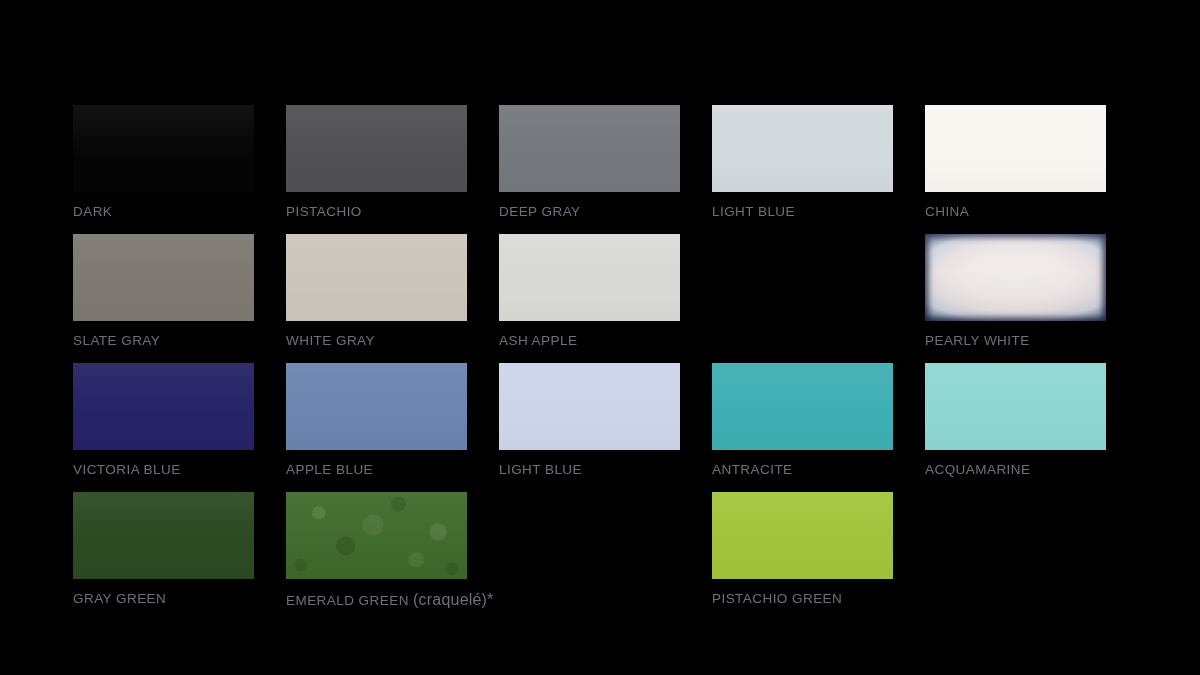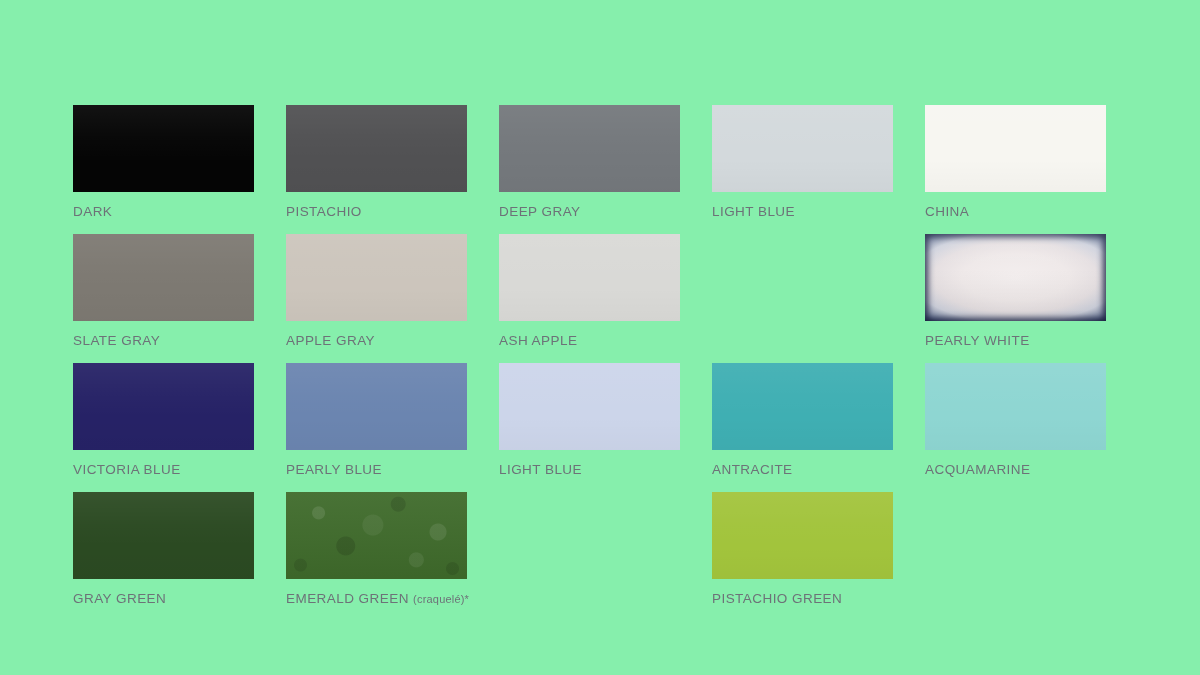--- a/index.html
+++ b/index.html
@@ -11,21 +11,21 @@
     height: 675px;
     background: #ffffff;
     font-family: "Liberation Sans", sans-serif;
     overflow: hidden;
   }
 
   #palette-sheet {
     position: relative;
     width: 1200px;
     height: 675px;
-    background: #86efac;
+    background: #000000;
   }
 
   .swatch-grid {
     position: absolute;
     left: 73px;
     top: 105px;
     width: 1040px;
     display: grid;
     grid-template-columns: repeat(5, 213px);
     grid-template-rows: repeat(4, 129px);
@@ -105,21 +105,21 @@
     top: 99px;
     font-size: 13.5px;
     letter-spacing: 0.45px;
     color: #6d7278;
     white-space: nowrap;
     font-family: "Liberation Sans", sans-serif;
     font-weight: 400;
   }
 
   .swatch-label .note {
-    font-size: 11px;
+    font-size: 16px;
     letter-spacing: 0.2px;
   }
 </style>
 </head>
 <body>
 
 <div id="palette-sheet">
   <div class="swatch-grid">
       <div class="swatch-cell">
         <div class="swatch-chip" title="DARK" style="background: rgb(5, 5, 5);"></div>
@@ -140,40 +140,40 @@
       <div class="swatch-cell">
         <div class="swatch-chip" title="WHITE" style="background: rgb(247, 246, 241);"></div>
         <div class="swatch-label">CHINA</div>
       </div>
       <div class="swatch-cell">
         <div class="swatch-chip" title="SLATE GRAY" style="background: rgb(125, 121, 114);"></div>
         <div class="swatch-label">SLATE GRAY</div>
       </div>
       <div class="swatch-cell">
         <div class="swatch-chip" title="SILVER GRAY" style="background: rgb(204, 197, 188);"></div>
-        <div class="swatch-label">APPLE GRAY</div>
+        <div class="swatch-label">WHITE GRAY</div>
       </div>
       <div class="swatch-cell">
         <div class="swatch-chip" title="ASH GRAY" style="background: rgb(217, 217, 214);"></div>
         <div class="swatch-label">ASH APPLE</div>
       </div>
       <div class="swatch-cell is-empty">
         <div class="swatch-chip" title=""></div>
       </div>
       <div class="swatch-cell">
         <div class="swatch-chip finish-pearly" title="PEARLY WHITE"></div>
         <div class="swatch-label">PEARLY WHITE</div>
       </div>
       <div class="swatch-cell">
         <div class="swatch-chip" title="VICTORIA BLUE" style="background: rgb(38, 34, 102);"></div>
         <div class="swatch-label">VICTORIA BLUE</div>
       </div>
       <div class="swatch-cell">
         <div class="swatch-chip" title="CHINA BLUE" style="background: rgb(107, 133, 176);"></div>
-        <div class="swatch-label">PEARLY BLUE</div>
+        <div class="swatch-label">APPLE BLUE</div>
       </div>
       <div class="swatch-cell">
         <div class="swatch-chip" title="LIGHT BLUE" style="background: rgb(204, 213, 234);"></div>
         <div class="swatch-label">LIGHT BLUE</div>
       </div>
       <div class="swatch-cell">
         <div class="swatch-chip" title="TURQUOISE" style="background: rgb(63, 175, 179);"></div>
         <div class="swatch-label">ANTRACITE</div>
       </div>
       <div class="swatch-cell">

